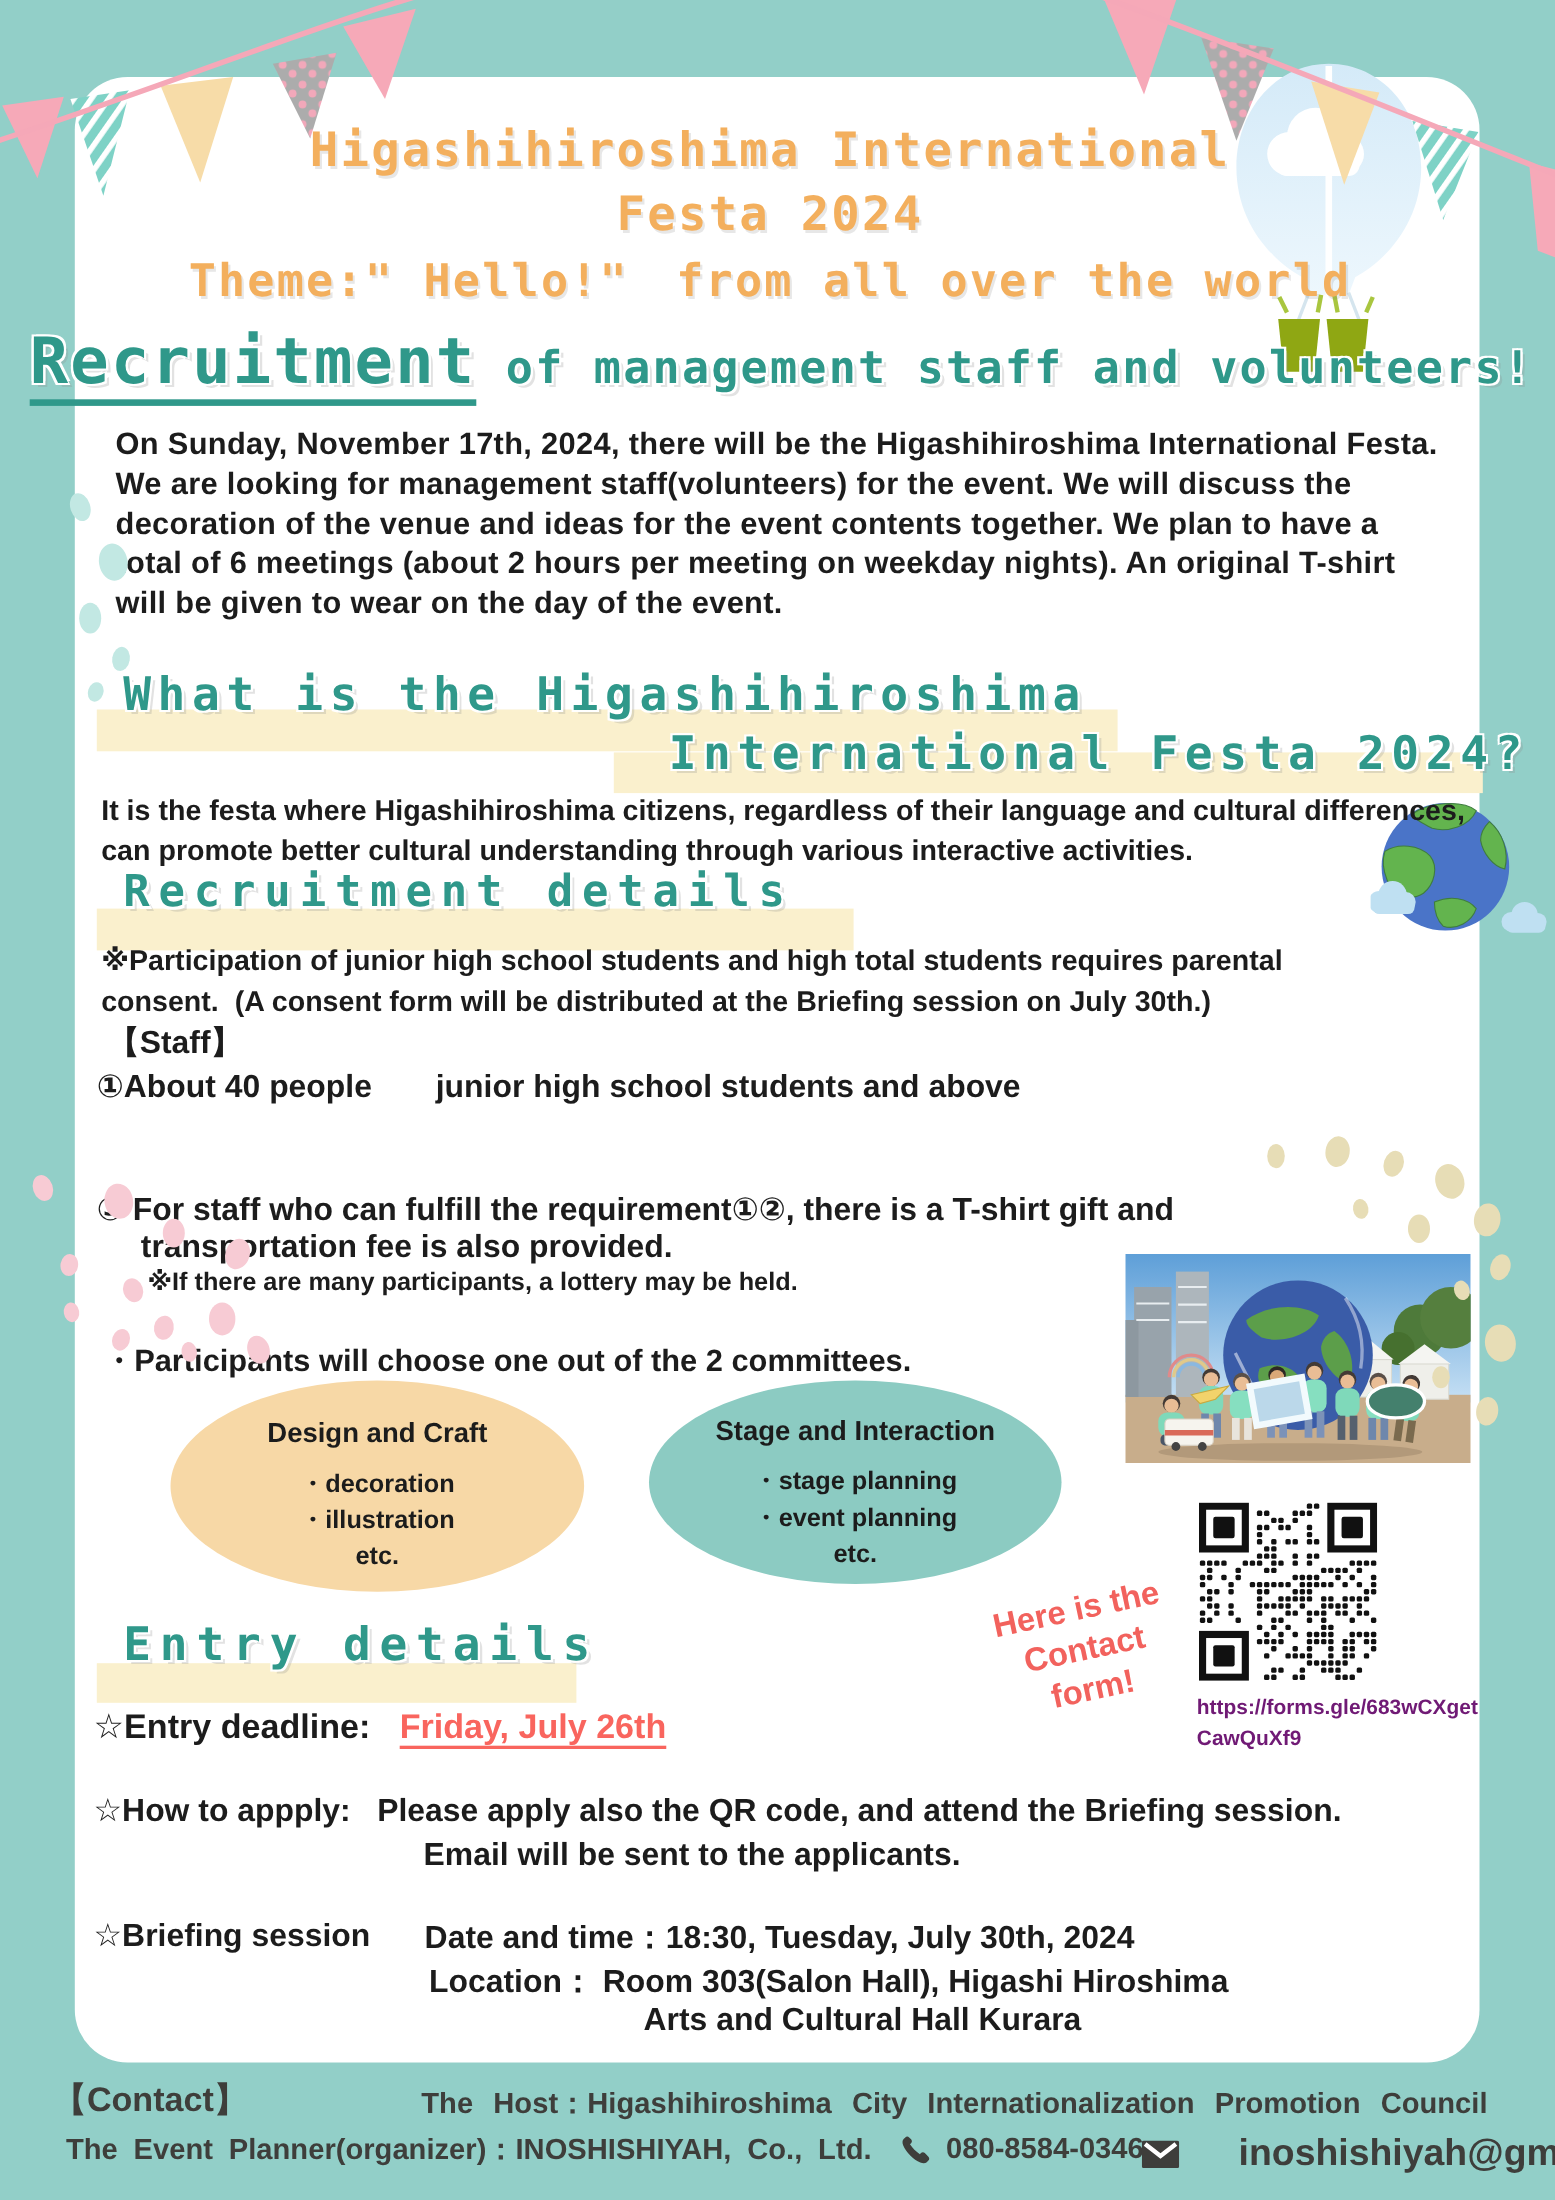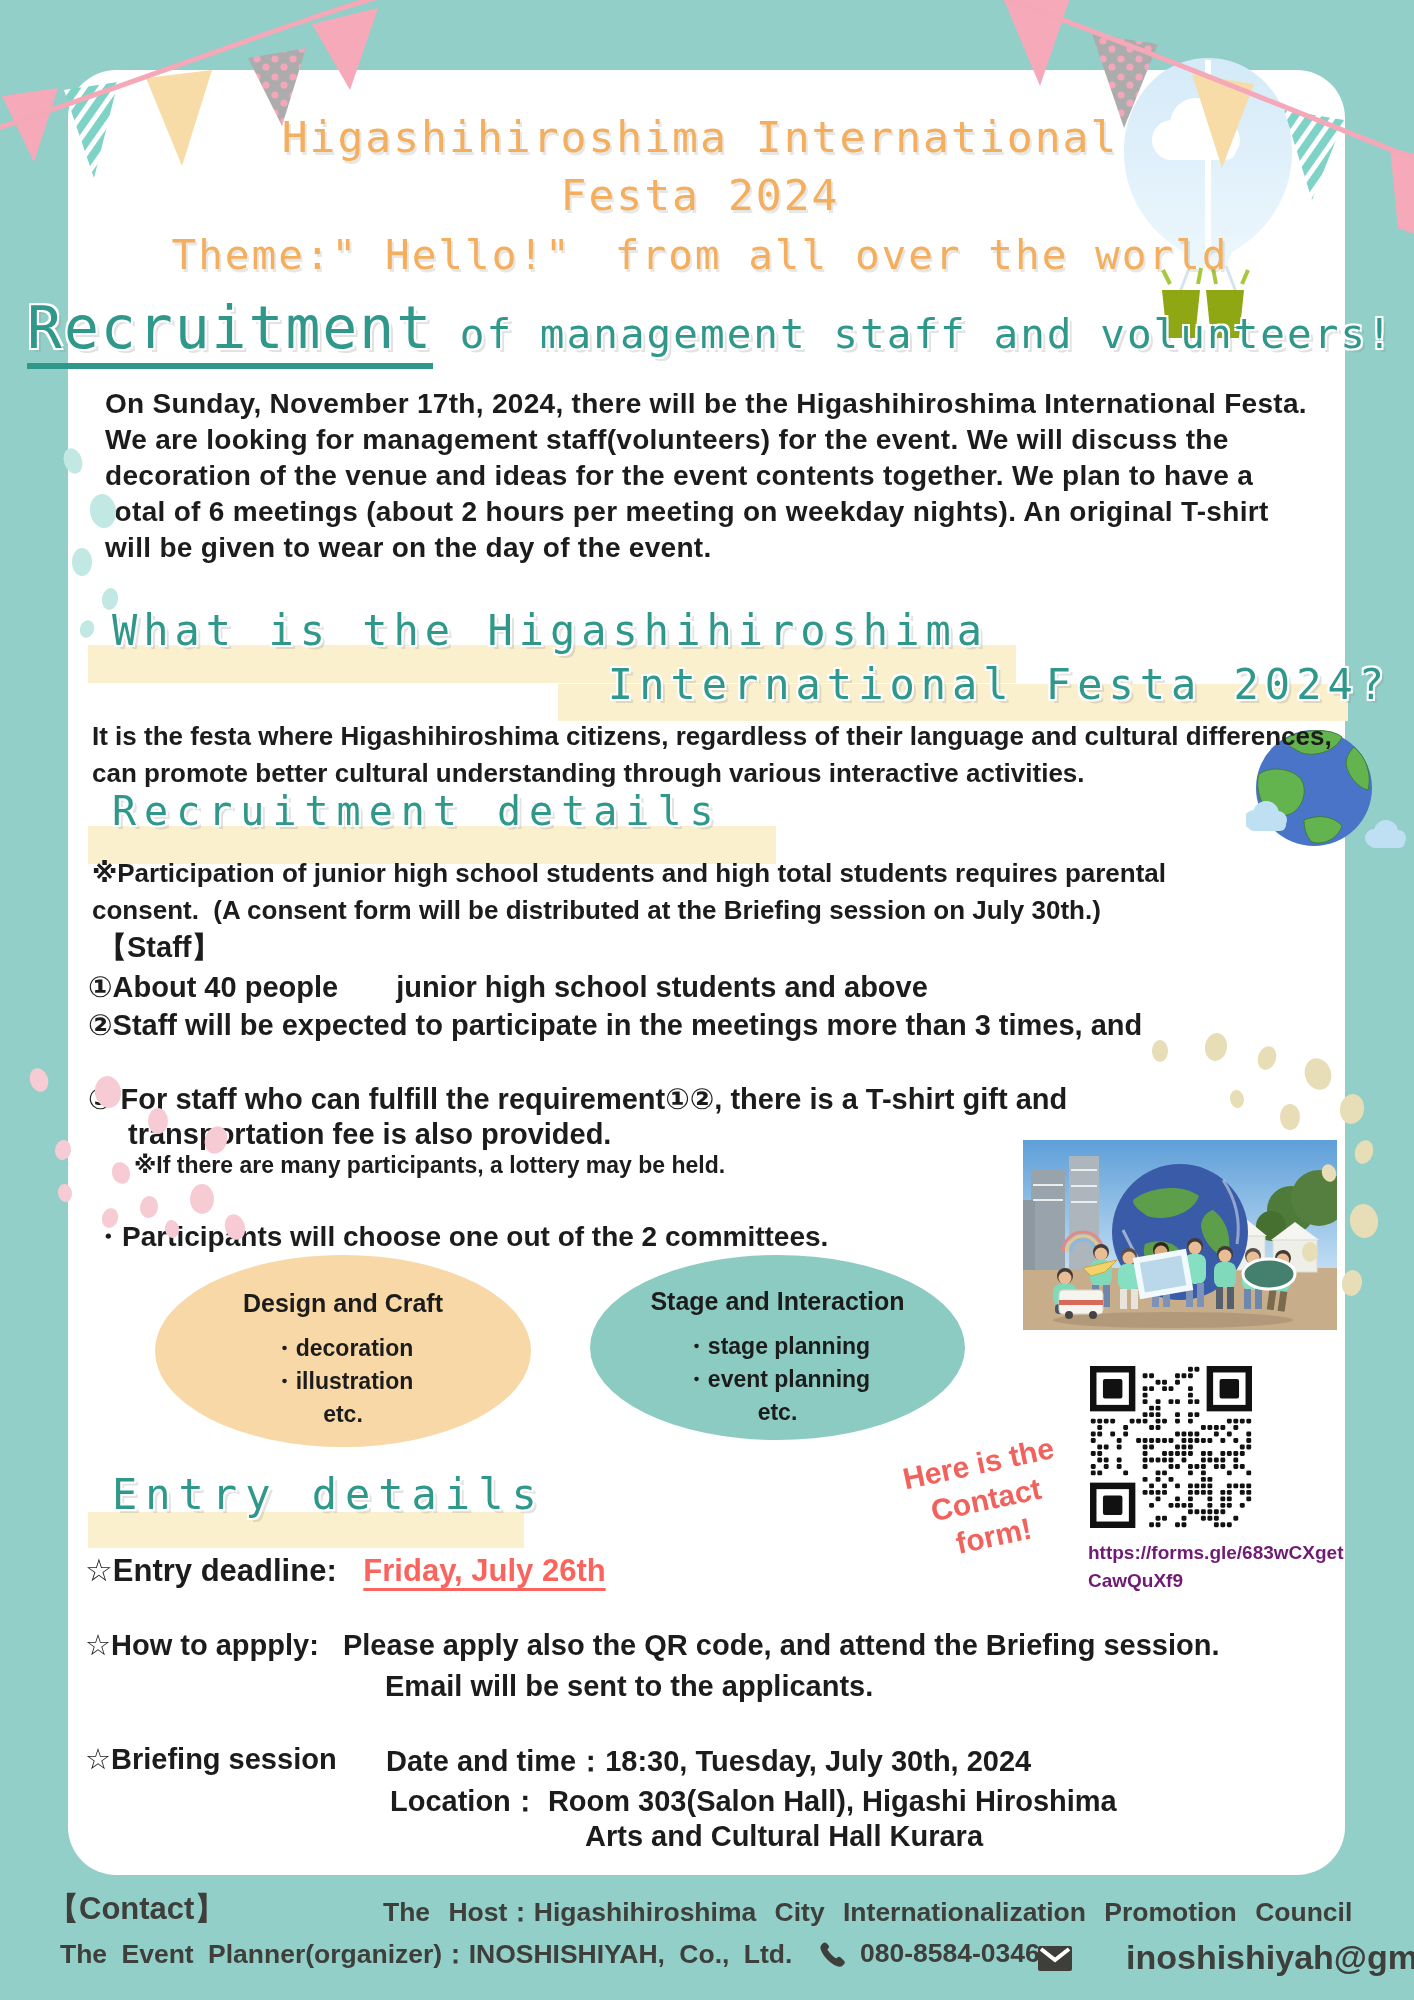--- a/index.html
+++ b/index.html
@@ -1,21 +1,21 @@
 <!DOCTYPE html>
 <html><head>
 <meta charset="utf-8">
 <style>
   html,body{margin:0;padding:0;background:#667;}
   .stage{position:relative;width:1414px;height:2000px;overflow:hidden;
          background:#92CFC8;font-family:"Liberation Sans","DejaVu Sans",sans-serif;}
   .abs{position:absolute;}
   .card{position:absolute;left:68px;top:70px;width:1277px;height:1805px;
         background:#ffffff;border-radius:48px;}
-  .mono{font-family:"DejaVu Sans Mono","Liberation Mono",monospace;font-weight:normal;}
+  .mono{font-family:"DejaVu Sans Mono","Liberation Mono",monospace;font-weight:bold;}
   .orange{color:#F3AF5D;text-shadow:2px 3px 0 rgba(120,120,120,0.18);}
   .tealhead{color:#2F988A;
     text-shadow:-2px -2px 0 #fff,2px -2px 0 #fff,-2px 2px 0 #fff,2px 2px 0 #fff,4px 4px 0 rgba(140,140,140,0.25);}
   .hl{background:#FAF0CD;}
   .btxt{color:#1C1C1C;font-weight:bold;}
   .pre{white-space:pre-wrap;}
   .center{text-align:center;}
   .oval{border-radius:50%;}
   .dot{position:absolute;border-radius:50%;}
   .dot.pink{background:#F7CBD4;}
@@ -125,21 +125,20 @@
   <div class="abs z2 btxt" style="left:92px;top:718px;width:1285px;font-size:26px;line-height:37px;">It is the festa where Higashihiroshima citizens, regardless of their language and cultural differences, can promote better cultural understanding through various interactive activities.</div>
 
   <div class="abs z1 hl" style="left:88px;top:826px;width:688px;height:38px;"></div>
   <div class="abs z2 mono tealhead" style="left:112px;top:788px;font-size:40px;letter-spacing:8px;white-space:nowrap;">Recruitment details</div>
 
   <div class="abs z2 btxt" style="left:92px;top:858px;font-size:26px;white-space:nowrap;">※Participation of junior high school students and high total students requires parental</div>
   <div class="abs z2 btxt pre" style="left:92px;top:895px;font-size:26px;white-space:pre;">consent.  (A consent form will be distributed at the Briefing session on July 30th.)</div>
 
   <div class="abs z2 btxt" style="left:98px;top:928px;font-size:29px;">【Staff】</div>
   <div class="abs z2 btxt" style="left:88px;top:968px;font-size:29px;white-space:pre;">①About 40 people　　junior high school students and above</div>
-  <div class="abs z2 btxt" style="left:88px;top:1008px;font-size:29px;white-space:nowrap;">②Staff will be expected to participate in the meetings more than 3 times, and</div>
   <div class="abs z2 btxt" style="left:88px;top:1082px;font-size:29px;white-space:nowrap;">③ For staff who can fulfill the requirement①②, there is a T-shirt gift and</div>
   <div class="abs z2 btxt" style="left:128px;top:1118px;font-size:29px;white-space:nowrap;">transportation fee is also provided.</div>
   <div class="abs z2 btxt" style="left:134px;top:1152px;font-size:23px;">※If there are many participants, a lottery may be held.</div>
   <div class="abs z2 btxt" style="left:94px;top:1218px;font-size:28px;">・Participants will choose one out of the 2 committees.</div>
 
   <div class="abs z2 oval" style="left:155px;top:1255px;width:376px;height:192px;background:#F7D8A6;">
     <div class="btxt center" style="margin-top:34px;font-size:25px;">Design and Craft</div>
     <div class="btxt center" style="margin-top:14px;font-size:23px;line-height:33px;">・decoration</div>
     <div class="btxt center" style="font-size:23px;line-height:33px;">・illustration</div>
     <div class="btxt center" style="font-size:23px;line-height:33px;">etc.</div>

